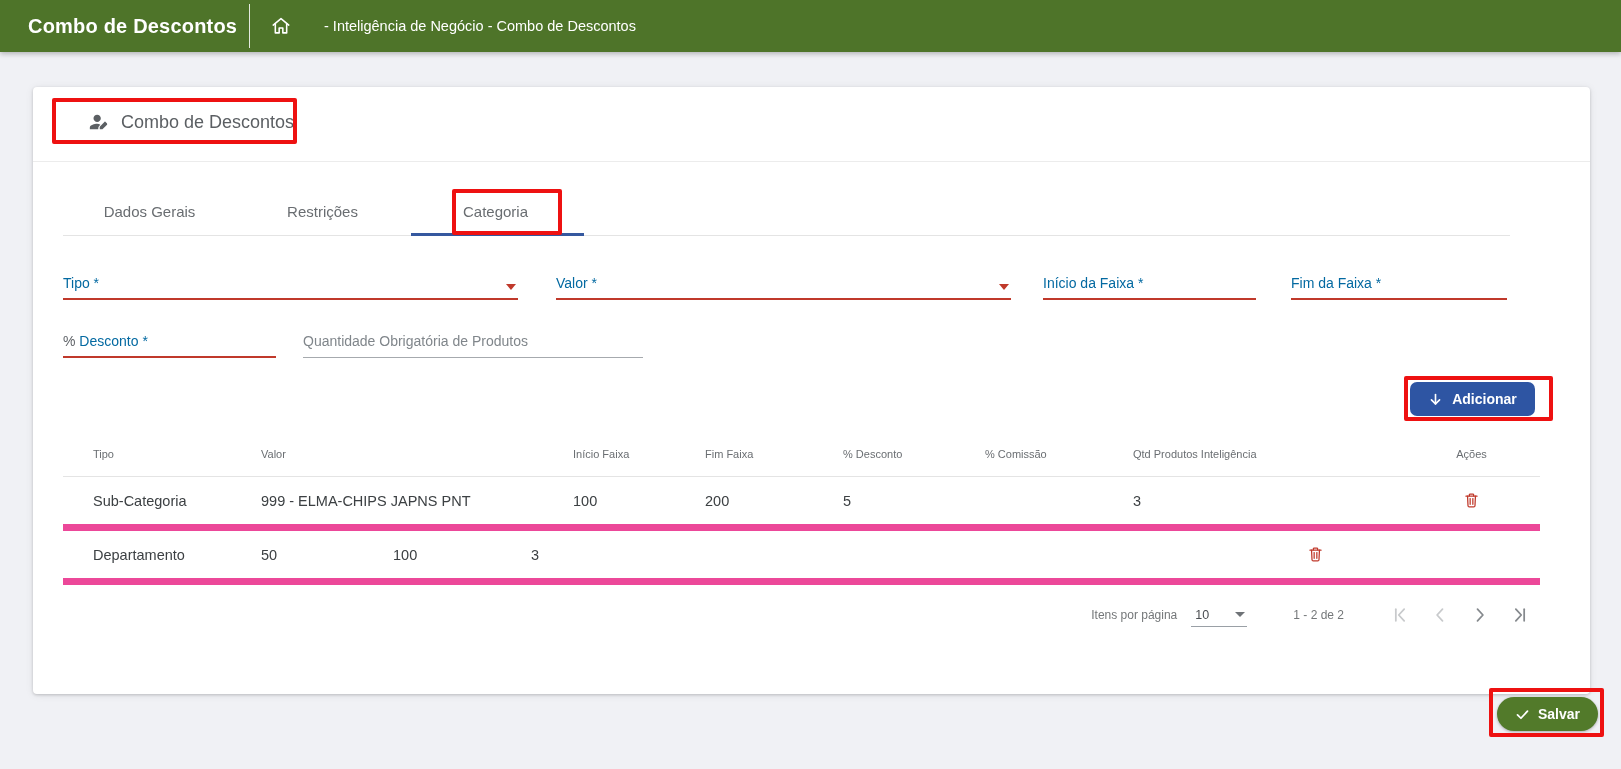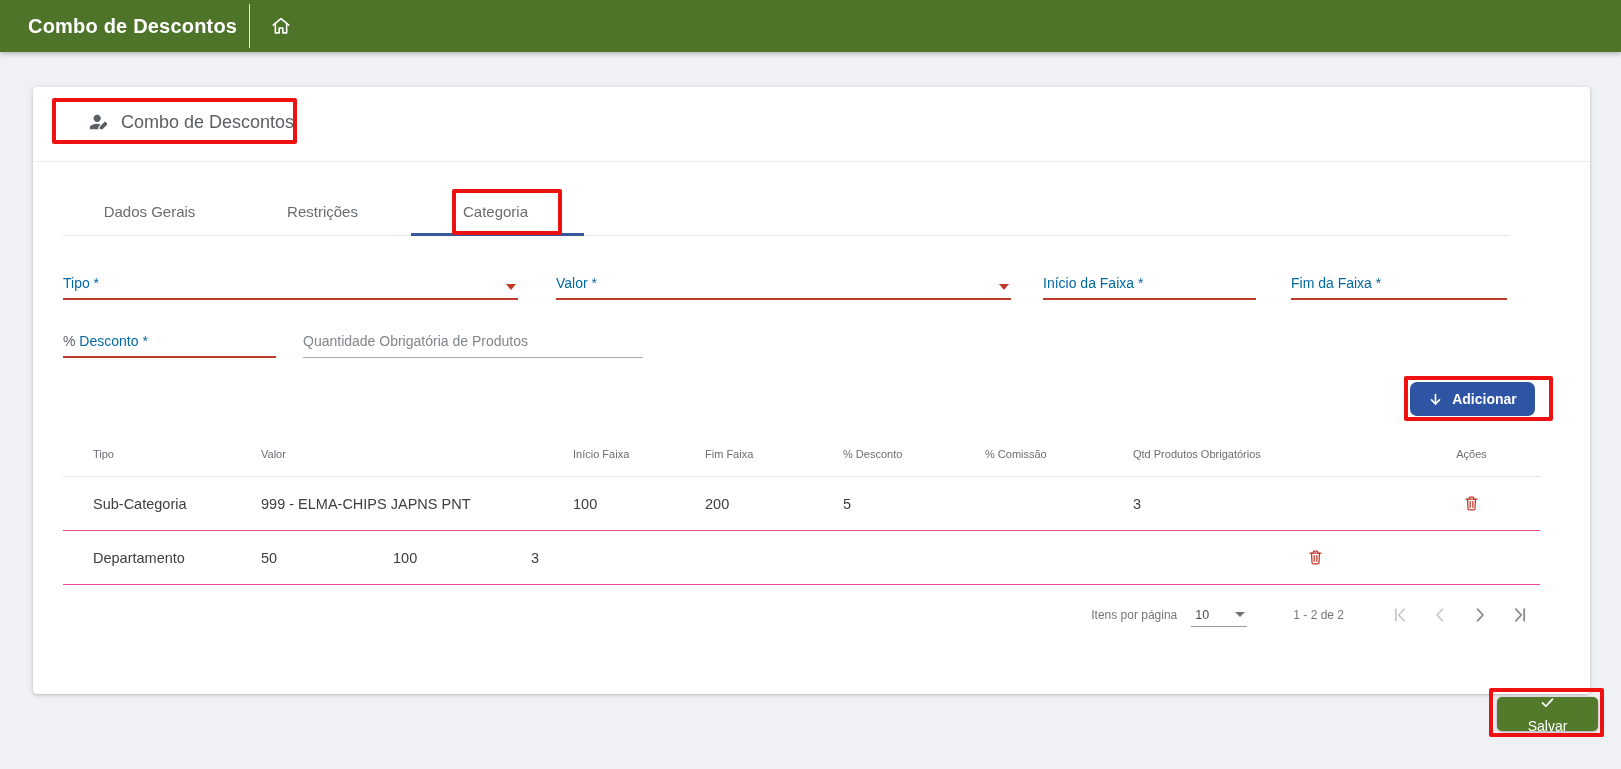--- a/index.html
+++ b/index.html
@@ -68,21 +68,21 @@
     background:#2e55a3; border:none; border-radius:7px; color:#fff;
     font-family:inherit; font-size:14px; font-weight:bold;
     display:flex; align-items:center; justify-content:center; gap:9px; cursor:pointer;
   }
 
   
   .table { position:absolute; left:30px; top:345px; width:1477px; }
   .trow { display:flex; align-items:center; padding:0 30px; }
   .thead { height:45px; border-bottom:1px solid #e4e4e4; }
   .thead .cell { font-size:11px; color:#6a6e72; }
-  .tbody-row { height:54px; border-bottom:1px solid #ec4899; }
+  .tbody-row { height:54px; border-bottom:7px solid #ec4899; }
   .tbody-row .cell { font-size:14.5px; color:#3c4043; }
   .cell { white-space:nowrap; overflow:hidden; }
   .c1{width:168px;} .c2{width:312px;} .c3{width:132px;} .c4{width:138px;}
   .c5{width:142px;} .c6{width:148px;} .c7{width:300px;}
   .c8{flex:1; display:flex; justify-content:center;}
   .del-btn { background:none; border:none; cursor:pointer; display:flex; align-items:center; }
 
   
   .paginator { position:absolute; left:30px; top:508px; width:1477px; height:40px;
     display:flex; align-items:center; justify-content:flex-end; color:#747779; font-size:12px; }
@@ -92,24 +92,24 @@
   .caret-gray { position:absolute; right:2px; top:9px; width:0; height:0;
     border-left:5px solid transparent; border-right:5px solid transparent; border-top:5px solid #6f7377; }
   .pp-range { margin-left:46px; margin-right:36px; }
   .pnav { width:40px; height:40px; border:none; background:none; display:flex;
     align-items:center; justify-content:center; cursor:pointer; }
   .pnav.disabled { color:#c8cacc; } .pnav.enabled { color:#85898d; }
 
   
   .btn-save {
     position:absolute; left:1497px; top:697px; width:101px; height:34px;
-    background:#527a2a; border:none; border-radius:5px; color:#fff;
-    font-family:inherit; font-size:14px; font-weight:normal;
+    background:#527a2a; border:none; border-radius:17px; color:#fff;
+    font-family:inherit; font-size:14px; font-weight:bold;
     display:flex; align-items:center; justify-content:center; gap:8px; cursor:pointer;
-    box-shadow:0 1px 3px rgba(0,0,0,.3); z-index:4;flex-direction:column;
+    box-shadow:0 1px 3px rgba(0,0,0,.3); z-index:4;
   }
 
   
   .anno { position:absolute; border:4px solid #ee1111; border-radius:2px;
     pointer-events:none; z-index:10; }
   .anno-title    { left:52px;   top:98px;  width:245px; height:46px; }
   .anno-tab      { left:452px;  top:189px; width:110px; height:46px; }
   .anno-add      { left:1404px; top:376px; width:149px; height:45px; }
   .anno-save     { left:1489px; top:688px; width:115px; height:49px; }
 
@@ -120,20 +120,21 @@
 
 <header class="topbar">
   <div class="topbar-title">Combo de Descontos</div>
   <div class="topbar-divider"></div>
   <span class="home-ic">
     <svg width="22" height="22" viewBox="0 0 24 24" fill="none" stroke="#ffffff" stroke-width="1.7" stroke-linecap="round" stroke-linejoin="round">
       <path d="M3.5 11 L12 4 L20.5 11"></path>
       <path d="M5.8 9.4 V19.5 H10 V14.2 H14 V19.5 H18.2 V9.4"></path>
     </svg>
   </span>
+  <div class="breadcrumb">- Inteligência de Negócio - Combo de Descontos</div>
 </header>
 
 <section class="card">
 
   <div class="card-title-row">
     <span>
       <svg width="22" height="22" viewBox="0 0 24 24">
         <path fill="#5b5f63" d="M10 12c2.2 0 4-1.8 4-4s-1.8-4-4-4-4 1.8-4 4 1.8 4 4 4zm0 2c-2.7 0-8 1.3-8 4v2h9.2v-1.3c0-.9.36-1.77 1-2.4l1.3-1.3c-1.1-.6-2.4-1-3.5-1z"></path>
         <path fill="#5b5f63" d="M20.8 13.6l-1.9-1.9c-.2-.2-.55-.2-.75 0l-5.35 5.35V20h2.95l5.05-5.05c.2-.2.2-.55 0-.75z"></path>
       </svg>
@@ -188,21 +189,21 @@
   </button>
 
   <div class="table">
     <div class="trow thead">
       <div class="cell c1">Tipo</div>
       <div class="cell c2">Valor</div>
       <div class="cell c3">Início Faixa</div>
       <div class="cell c4">Fim Faixa</div>
       <div class="cell c5">% Desconto</div>
       <div class="cell c6">% Comissão</div>
-      <div class="cell c7">Qtd Produtos Obrigatórios</div>
+      <div class="cell c7">Qtd Produtos Inteligência</div>
       <div class="cell c8">Ações</div>
     </div>
 
     <div class="trow tbody-row">
       <div class="cell c1">Sub-Categoria</div>
       <div class="cell c2">999 - ELMA-CHIPS JAPNS PNT</div>
       <div class="cell c3">100</div>
       <div class="cell c4">200</div>
       <div class="cell c5">5</div>
       <div class="cell c6"></div>

